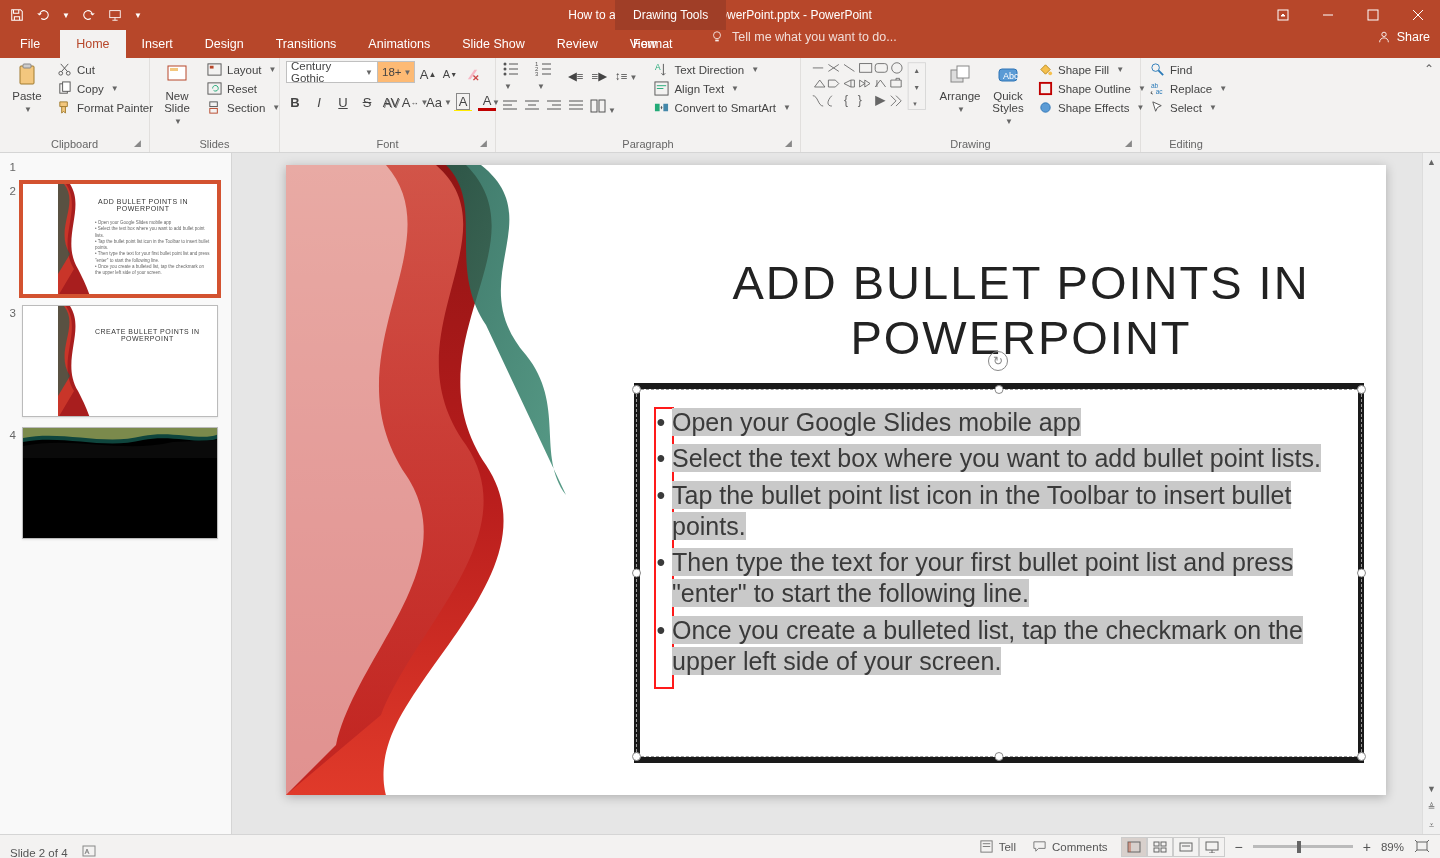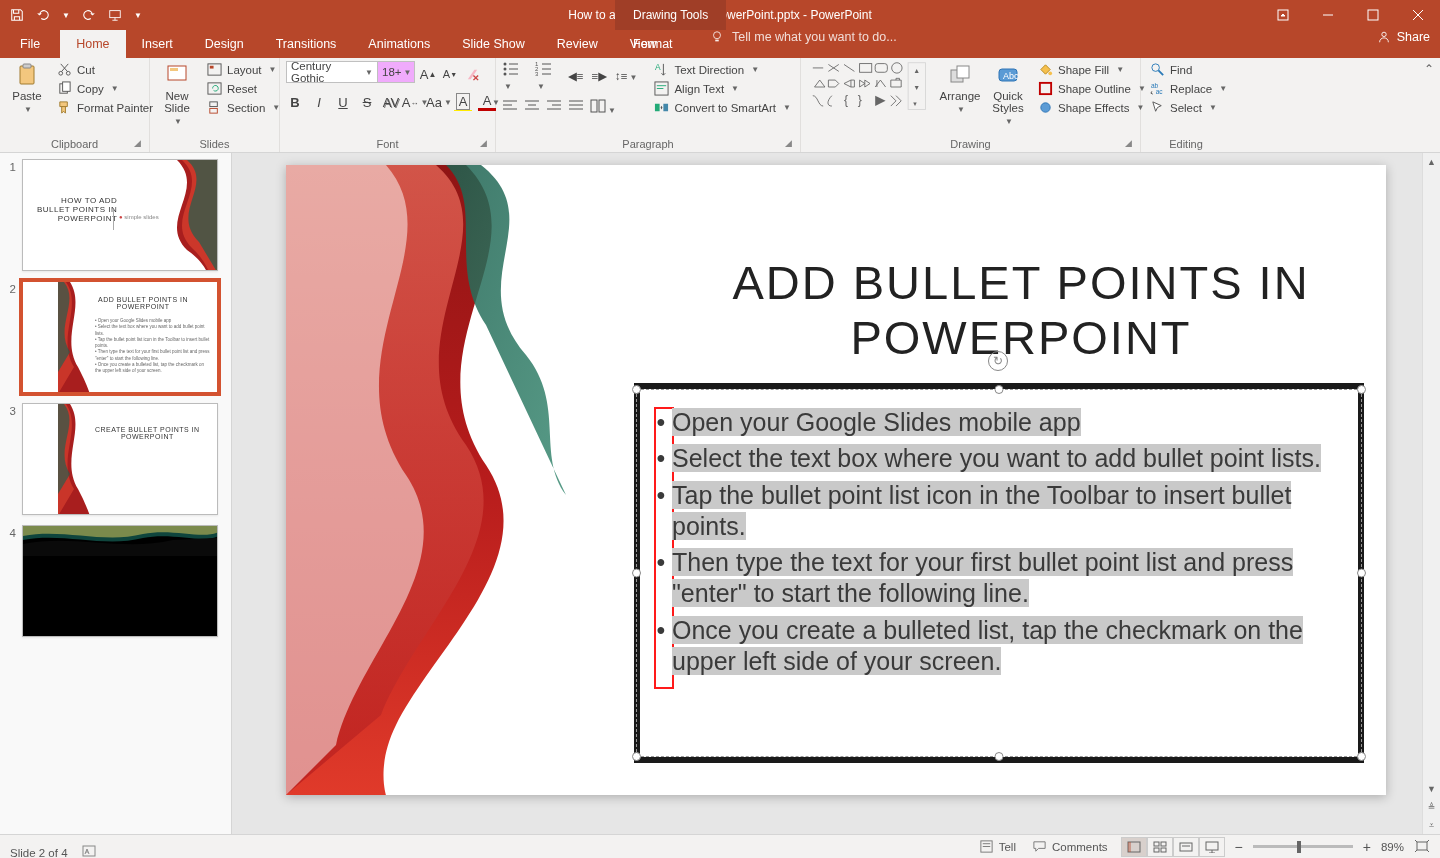--- a/index.html
+++ b/index.html
@@ -36,21 +36,21 @@
 .big-btn .ico { width: 24px; height: 24px; }
 .vstack { display: flex; flex-direction: column; gap: 2px; }
 .hstack { display: flex; gap: 4px; align-items: center; }
 .rb-item { display: flex; align-items: center; gap: 5px; padding: 1px 3px; white-space: nowrap; }
 .rb-item .ico16 { width: 15px; height: 15px; display: inline-block; }
 .caret { font-size: 8px; color: #666; margin-left: 2px; }
 
 
 .font-combo { display: flex; margin-bottom: 4px; }
 .font-combo .name { border: 1px solid #c0c0c0; background: #fff; height: 22px; width: 92px; padding: 0 4px; font-size: 11.5px; display: flex; align-items: center; justify-content: space-between; }
-.font-combo .size { border: 1px solid #c0c0c0; background: #f0abfc; height: 22px; width: 38px; padding: 0 4px; font-size: 11.5px; display: flex; align-items: center; justify-content: space-between; margin-left: -1px; }
+.font-combo .size { border: 1px solid #c0c0c0; background: #fdba74; height: 22px; width: 38px; padding: 0 4px; font-size: 11.5px; display: flex; align-items: center; justify-content: space-between; margin-left: -1px; }
 .font-btns { display: flex; gap: 6px; align-items: center; }
 .fbtn { width: 18px; height: 18px; display: flex; justify-content: center; align-items: center; font-size: 13px; }
 .underscore { width: 18px; height: 3px; }
 
 
 .workspace { flex: 1; display: flex; background: #e6e6e6; overflow: hidden; }
 .slide-panel { width: 232px; background: #f9f9f9; border-right: 1px solid #d5d5d5; overflow-y: auto; padding: 6px 8px 6px 4px; }
 .thumb-wrap { display: flex; gap: 6px; margin-bottom: 10px; }
 .thumb-num { width: 12px; text-align: right; font-size: 11.5px; color: #666; padding-top: 2px; }
 .thumb { width: 196px; height: 112px; background: #fff; border: 1px solid #bbb; box-shadow: 0 1px 2px rgba(0,0,0,0.08); position: relative; overflow: hidden; font-size: 8px; }
@@ -502,32 +502,20 @@
   <div style="flex:1;display:flex;justify-content:flex-end;align-items:flex-start;padding:4px 6px;">
     <span style="font-size:12px;color:#666;">⌃</span>
   </div>
 </div>
 
 <div class="workspace">
 
   <div class="slide-panel">
     <div class="thumb-wrap">
       <div class="thumb-num">1</div>
-      <div class="thumb">
-        <svg class="tw1" viewBox="0 0 70 112" preserveAspectRatio="none">
-            <path d="M30 0 C60 30 10 60 40 90 C55 100 60 112 60 112 L70 112 L70 0 Z" fill="#a81e1e"></path>
-            <path d="M35 0 C65 28 15 58 45 88 C58 100 62 112 62 112 L70 112 L70 0 Z" fill="#cf3a2b" opacity="0.9"></path>
-            <path d="M40 0 C68 25 22 52 52 82 L70 112 L70 0 Z" fill="#1d6150" opacity="0.7"></path>
-          </svg>
-        <div class="t-title" style="left:14px;top:36px;white-space:pre-line;text-align:right;font-weight:500;">HOW TO ADD
-BULLET POINTS IN
-POWERPOINT</div>
-        <div style="position:absolute;left:90px;top:50px;width:1px;height:20px;background:#aaa;"></div>
-        <div style="position:absolute;left:96px;top:54px;font-size:6px;color:#c44;">● <span style="color:#888">simple slides</span></div>
-      </div>
     </div>
     <div class="thumb-wrap">
       <div class="thumb-num">2</div>
       <div class="thumb selected">
         <svg class="tw2" viewBox="0 0 35 112" preserveAspectRatio="none">
             <path d="M12 0 C28 25 2 55 20 85 C28 100 32 112 32 112 L0 112 L0 0 Z" fill="#a81e1e"></path>
             <path d="M8 0 C25 25 -2 55 16 85 L0 112 L0 0 Z" fill="#cf3a2b" opacity="0.85"></path>
             <path d="M6 0 C22 20 -4 45 12 70 L0 90 L0 0 Z" fill="#1d6150" opacity="0.65"></path>
           </svg>
         <div class="t-title" style="left:75px;top:14px;white-space:pre-line;text-align:center;font-size:7px;">ADD BULLET POINTS IN

